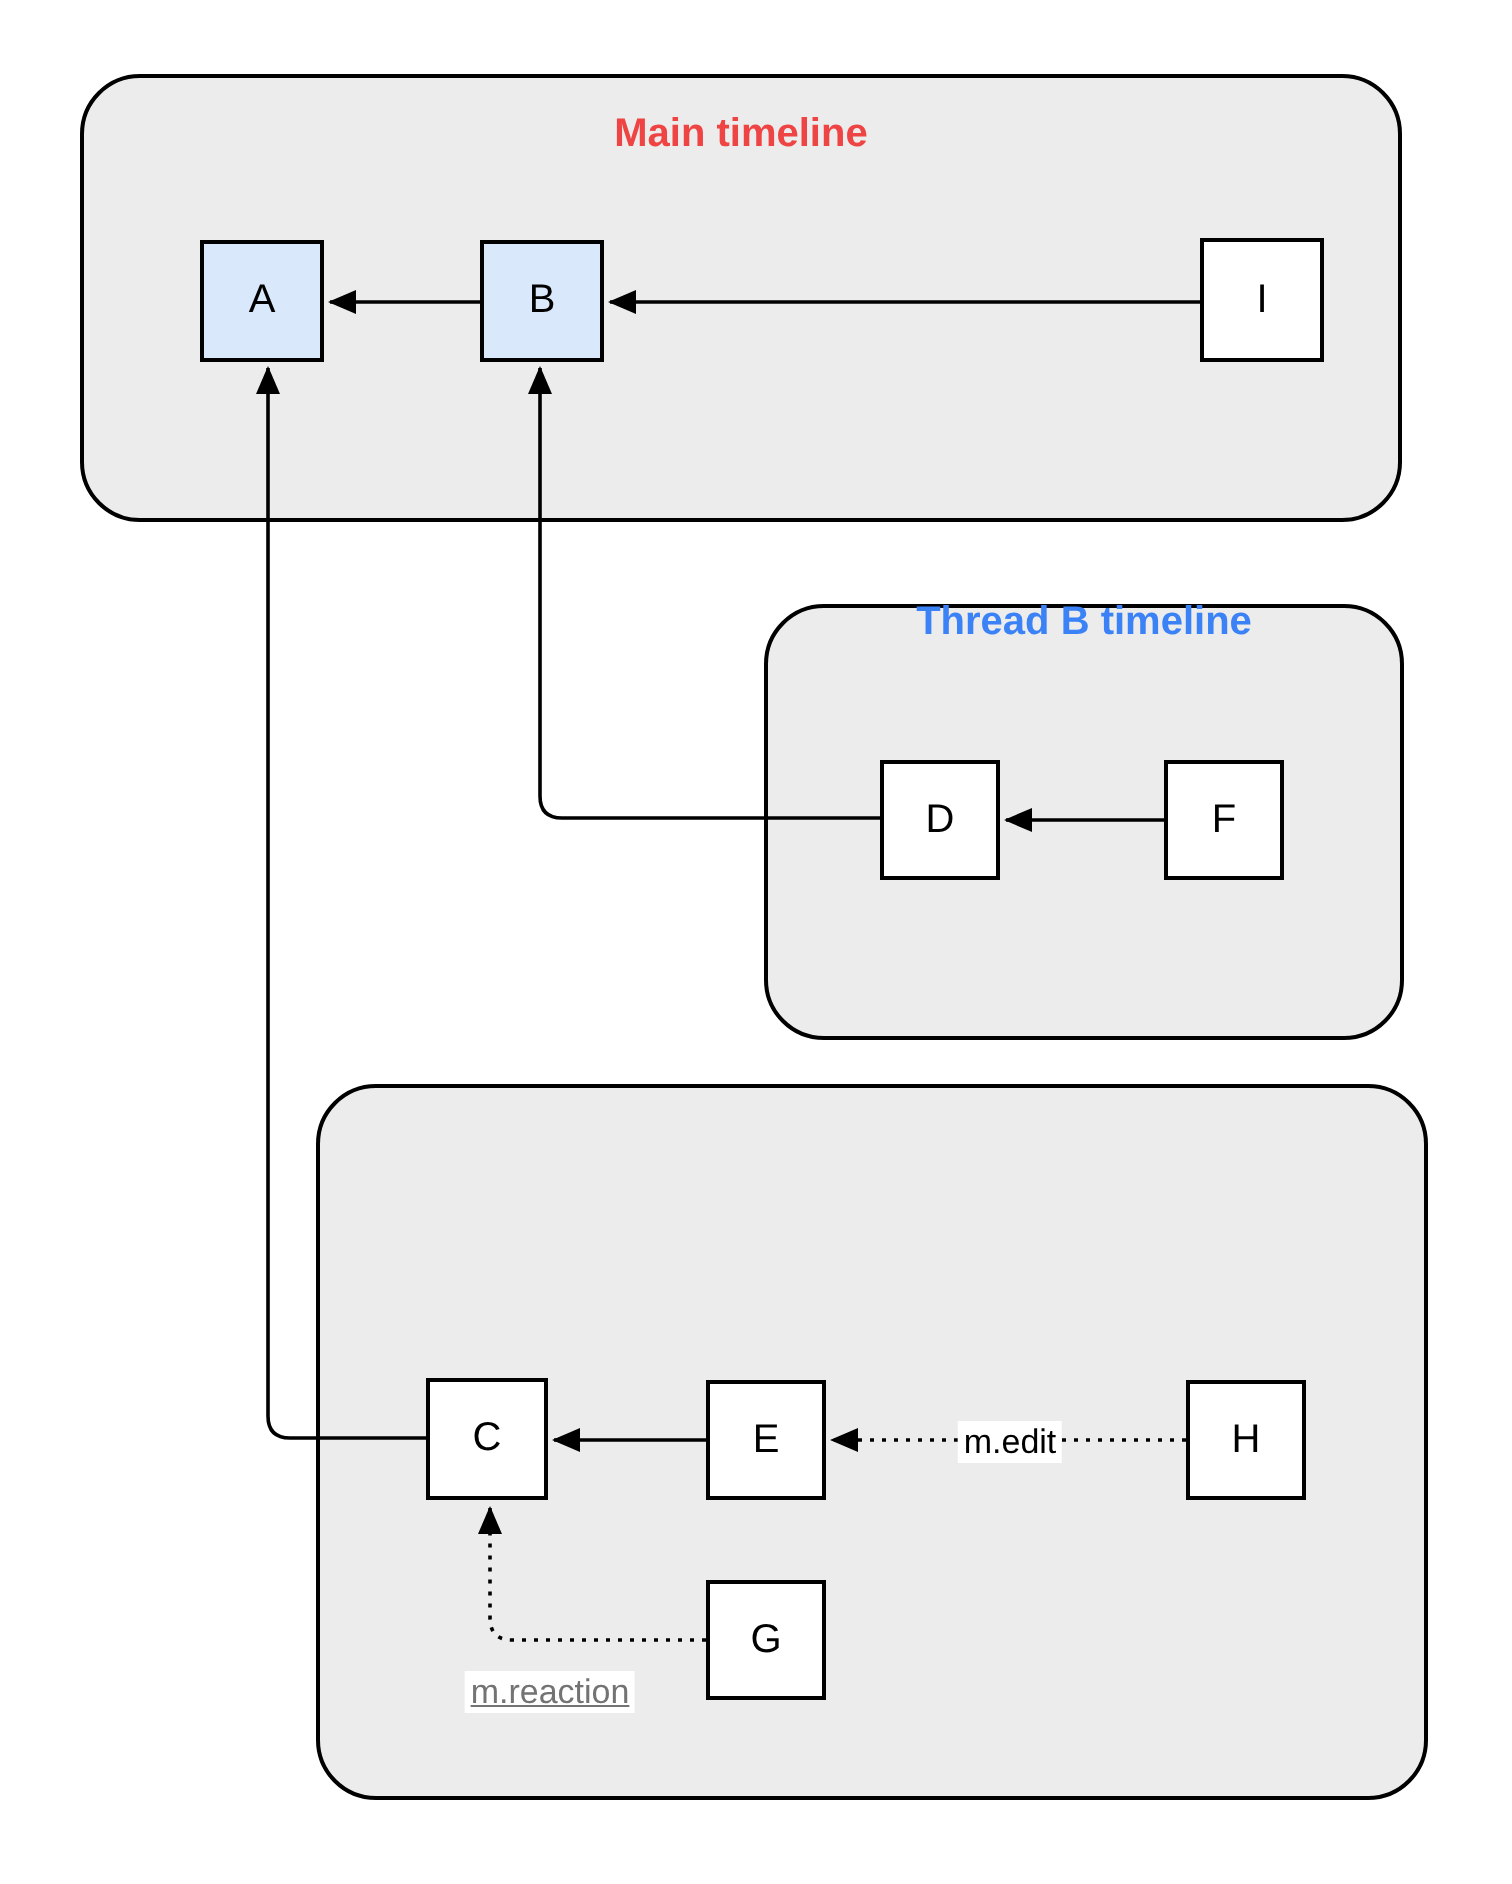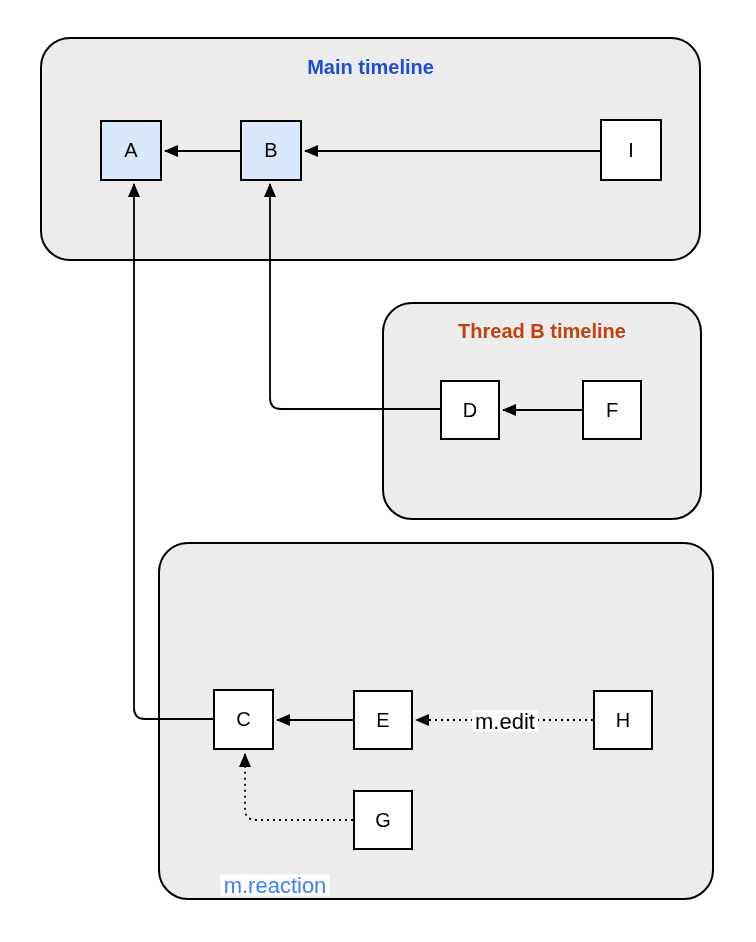--- a/index.html
+++ b/index.html
@@ -36,21 +36,21 @@
   #edges-svg{
     position:absolute;
     left:0;
     top:0;
     z-index:3;
     pointer-events:none;
   }
   .edge-label{
     position:absolute;
     transform:translate(-50%,-50%);
-    font-size:22px;
+    font-size:17px;
     line-height:21px;
     padding:0 3px;
     white-space:nowrap;
     z-index:4;
   }
 </style>
 </head>
 <body>
 
 <div id="stage" style="width: 756px; height: 942px; background: rgb(255, 255, 255);">
@@ -63,28 +63,28 @@
   <path d="M 240 151 L 165 151" fill="none" stroke="#000000" stroke-width="1.8" marker-end="url(#arrowhead)"></path>
       <path d="M 600 151 L 305 151" fill="none" stroke="#000000" stroke-width="1.8" marker-end="url(#arrowhead)"></path>
       <path d="M 440 409 L 281 409 Q 270 409 270 398 L 270 184" fill="none" stroke="#000000" stroke-width="1.8" marker-end="url(#arrowhead)"></path>
       <path d="M 582 410 L 503 410" fill="none" stroke="#000000" stroke-width="1.8" marker-end="url(#arrowhead)"></path>
       <path d="M 213 719 L 145 719 Q 134 719 134 708 L 134 184" fill="none" stroke="#000000" stroke-width="1.8" marker-end="url(#arrowhead)"></path>
       <path d="M 353 720 L 277 720" fill="none" stroke="#000000" stroke-width="1.8" marker-end="url(#arrowhead)"></path>
       <path d="M 593 720 L 416 720" fill="none" stroke="#000000" stroke-width="1.8" stroke-dasharray="2 4" marker-end="url(#arrowhead)"></path>
       <path d="M 353 820 L 256 820 Q 245 820 245 809 L 245 754" fill="none" stroke="#000000" stroke-width="1.8" stroke-dasharray="2 4" marker-end="url(#arrowhead)"></path>
     </svg>
 <div class="container" style="left: 40px; top: 37px; width: 661px; height: 224px; border-radius: 30px; background: rgb(236, 236, 236); border-color: rgb(0, 0, 0);"></div>
-    <div class="container-title" style="left: 40px; top: 55px; width: 661px; color: #1d4ed8;">Main timeline</div>
+    <div class="container-title" style="left: 40px; top: 55px; width: 661px; color: #ef4444;">Main timeline</div>
     <div class="container" style="left: 382px; top: 302px; width: 320px; height: 218px; border-radius: 30px; background: rgb(236, 236, 236); border-color: rgb(0, 0, 0);"></div>
-    <div class="container-title" style="left: 382px; top: 319px; width: 320px; color: #c2410c;">Thread B timeline</div>
+    <div class="container-title" style="left: 382px; top: 299px; width: 320px; color: #3b82f6;">Thread B timeline</div>
     <div class="container" style="left: 158px; top: 542px; width: 556px; height: 358px; border-radius: 30px; background: rgb(236, 236, 236); border-color: rgb(0, 0, 0);"></div>
     <div class="node" style="left: 100px; top: 120px; width: 62px; height: 61px; background: rgb(218, 232, 252); border-color: rgb(0, 0, 0); color: rgb(0, 0, 0);">A</div>
     <div class="node" style="left: 240px; top: 120px; width: 62px; height: 61px; background: rgb(218, 232, 252); border-color: rgb(0, 0, 0); color: rgb(0, 0, 0);">B</div>
     <div class="node" style="left: 600px; top: 119px; width: 62px; height: 62px; background: rgb(255, 255, 255); border-color: rgb(0, 0, 0); color: rgb(0, 0, 0);">I</div>
     <div class="node" style="left: 440px; top: 380px; width: 60px; height: 60px; background: rgb(255, 255, 255); border-color: rgb(0, 0, 0); color: rgb(0, 0, 0);">D</div>
     <div class="node" style="left: 582px; top: 380px; width: 60px; height: 60px; background: rgb(255, 255, 255); border-color: rgb(0, 0, 0); color: rgb(0, 0, 0);">F</div>
     <div class="node" style="left: 213px; top: 689px; width: 61px; height: 61px; background: rgb(255, 255, 255); border-color: rgb(0, 0, 0); color: rgb(0, 0, 0);">C</div>
     <div class="node" style="left: 353px; top: 690px; width: 60px; height: 60px; background: rgb(255, 255, 255); border-color: rgb(0, 0, 0); color: rgb(0, 0, 0);">E</div>
     <div class="node" style="left: 593px; top: 690px; width: 60px; height: 60px; background: rgb(255, 255, 255); border-color: rgb(0, 0, 0); color: rgb(0, 0, 0);">H</div>
     <div class="node" style="left: 353px; top: 790px; width: 60px; height: 60px; background: rgb(255, 255, 255); border-color: rgb(0, 0, 0); color: rgb(0, 0, 0);">G</div>
     <div class="edge-label" style="left: 505px; top: 721px; background: rgb(255, 255, 255); color: rgb(0, 0, 0);">m.edit</div>
-    <div class="edge-label" style="left: 275px; top: 885px; background: rgb(255, 255, 255); color: #3b82f6;">m.reaction</div>
+    <div class="edge-label" style="left: 275px; top: 846px; background: rgb(255, 255, 255); color: #737373; text-decoration: underline;">m.reaction</div>
   </div>
 
 </body></html>

